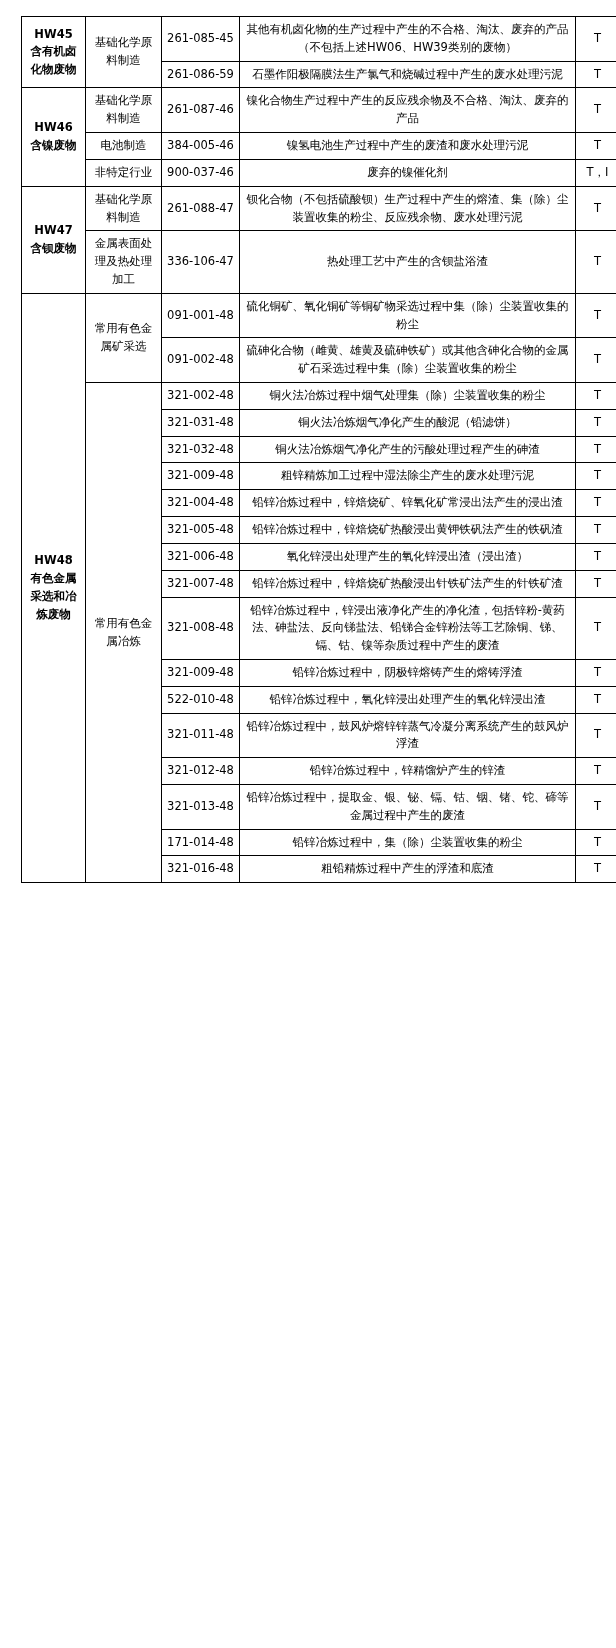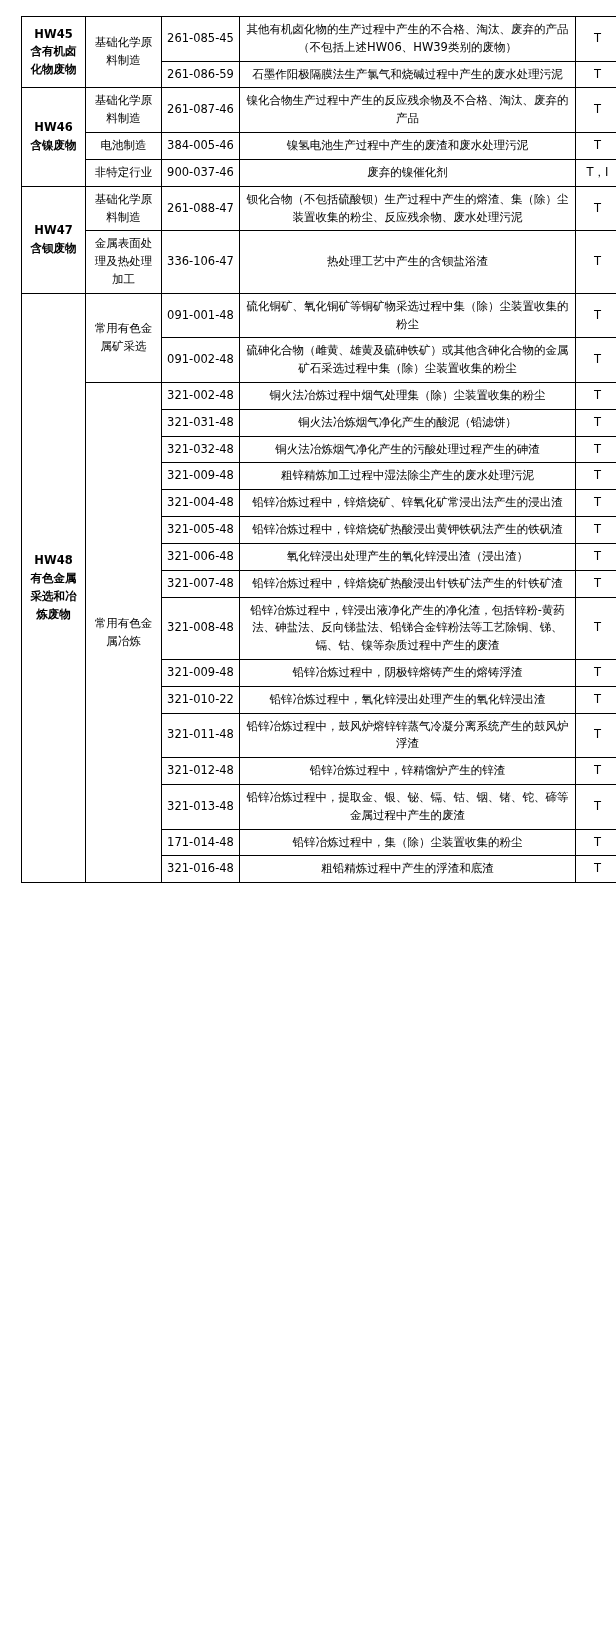--- a/index.html
+++ b/index.html
@@ -192,21 +192,21 @@
         <td class="code">321-008-48</td>
         <td class="desc">铅锌冶炼过程中，锌浸出液净化产生的净化渣，包括锌粉-黄药法、砷盐法、反向锑盐法、铅锑合金锌粉法等工艺除铜、锑、镉、钴、镍等杂质过程中产生的废渣</td>
         <td class="haz">T</td>
       </tr>
       <tr>
         <td class="code">321-009-48</td>
         <td class="desc">铅锌冶炼过程中，阴极锌熔铸产生的熔铸浮渣</td>
         <td class="haz">T</td>
       </tr>
       <tr>
-        <td class="code">321-010-22</td>
+        <td class="code">522-010-48</td>
         <td class="desc">铅锌冶炼过程中，氧化锌浸出处理产生的氧化锌浸出渣</td>
         <td class="haz">T</td>
       </tr>
       <tr>
         <td class="code">321-011-48</td>
         <td class="desc">铅锌冶炼过程中，鼓风炉熔锌锌蒸气冷凝分离系统产生的鼓风炉浮渣</td>
         <td class="haz">T</td>
       </tr>
       <tr>
         <td class="code">321-012-48</td>

